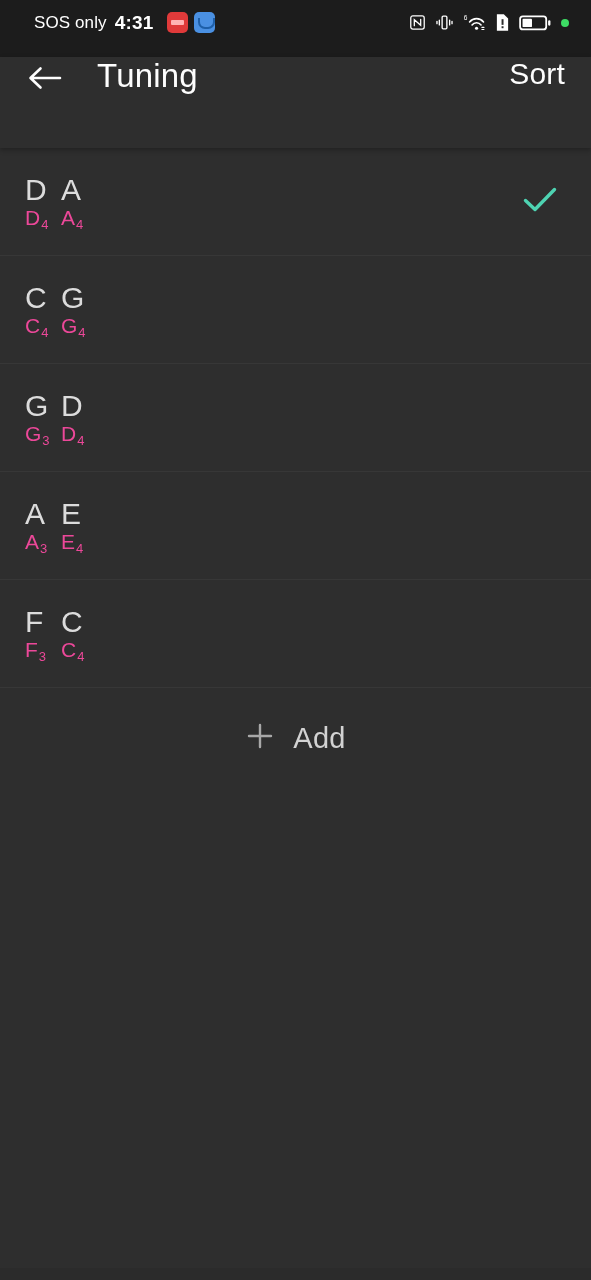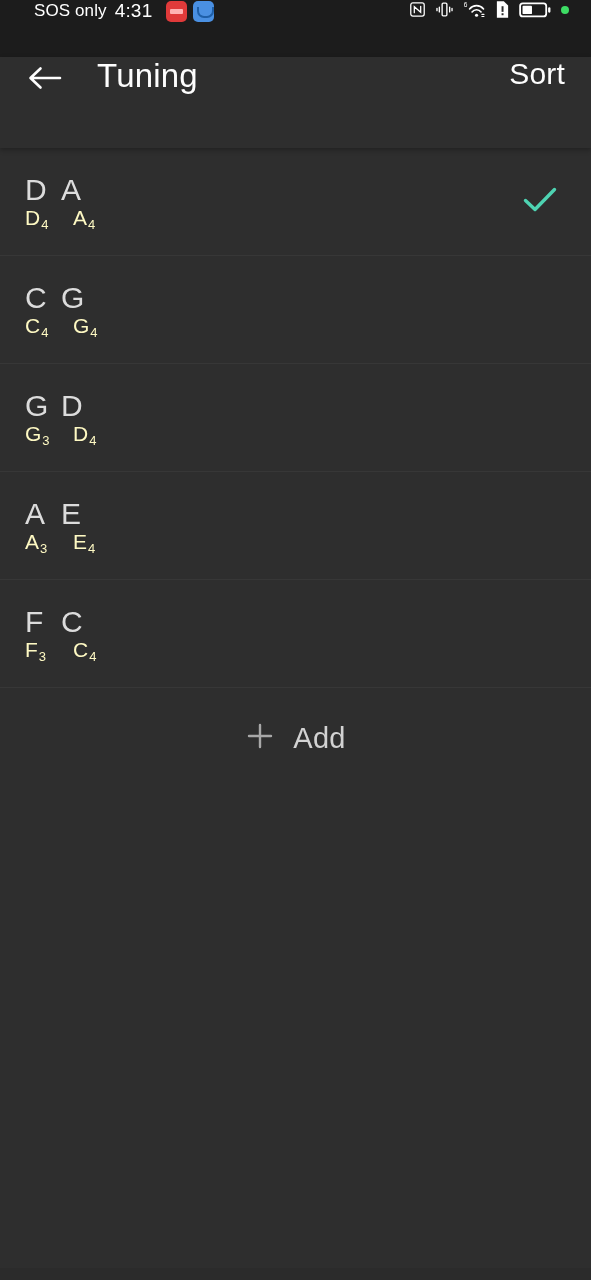--- a/index.html
+++ b/index.html
@@ -8,26 +8,26 @@
     background:#272727;
     font-family:"Liberation Sans", sans-serif;
     overflow:hidden;
   }
   #app { position:relative; width:591px; height:1280px; background:#2b2b2b; }
 
   
   .statusbar{
     position:relative; height:57px; width:100%;
     background:#1c1c1c;
-    display:flex; align-items:flex-start;
+    display:flex; align-items:center;
     padding:0 22px 12px 34px;
   }
   .sb-left{ display:flex; align-items:center; gap:8px; }
   .sb-carrier{ color:#ffffff; font-size:17px; letter-spacing:.1px; }
-  .sb-time{ color:#ffffff; font-size:19px; font-weight:normal; letter-spacing:.2px; }
+  .sb-time{ color:#ffffff; font-size:19px; font-weight:bold; letter-spacing:.2px; }
   .sb-notifs{ display:flex; align-items:center; gap:6px; margin-left:6px; }
   .notif-ico{ width:21px; height:21px; border-radius:5px; display:block; position:relative; }
   .notif-red{ background:#e03a3a; }
   .notif-red::after{
     content:""; position:absolute; left:4px; top:8px; width:13px; height:5px;
     background:#ffb3b3; border-radius:1px;
   }
   .notif-blue{ background:#4a90e2; }
   .notif-blue::after{
     content:""; position:absolute; left:4px; top:6px; width:13px; height:9px;
@@ -63,22 +63,22 @@
     padding:0 28px 0 25px;
     border-bottom:1px solid #373737;
   }
   .row-texts{ display:flex; flex-direction:column; justify-content:center; gap:2px; }
   .notes-main{
     display:flex; gap:12px;
     font-size:30px; color:#dcdcdc; line-height:1.05; font-weight:300;
   }
   .notes-main span{ min-width:24px; }
   .notes-sub{
-    display:flex; gap:24px;
-    font-size:21px; color:#fef9c3; line-height:1.05; font-weight:300;
+    display:flex; gap:12px;
+    font-size:21px; color:#ec4899; line-height:1.05; font-weight:300;
   }
   .notes-sub span{ min-width:24px; }
   .notes-sub sub{ font-size:13px; vertical-align:baseline; position:relative; top:4px; left:1px; }
   .check-wrap{ margin-left:auto; display:flex; align-items:center; justify-content:center; width:46px; height:46px; }
 
   
   .add-row{
     height:100px; width:100%;
     display:flex; align-items:center; justify-content:center; gap:18px;
     background:#2e2e2e;

